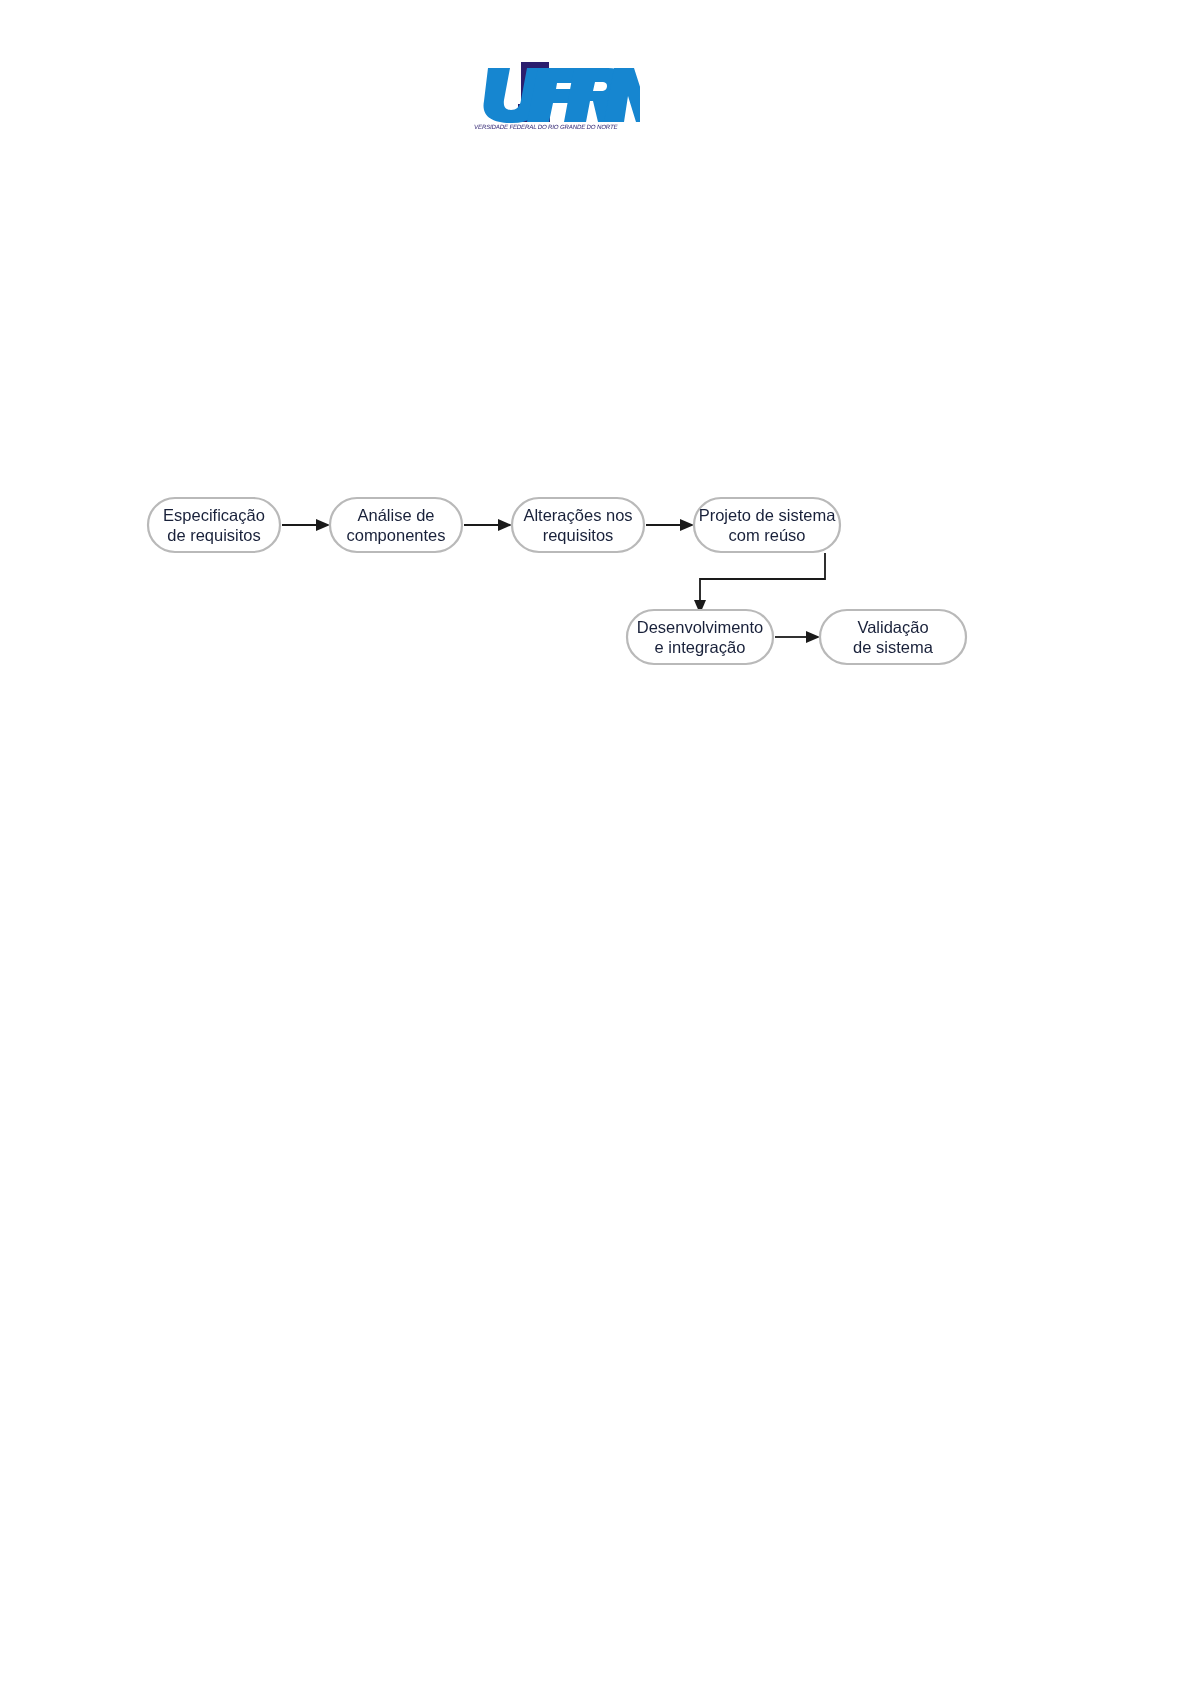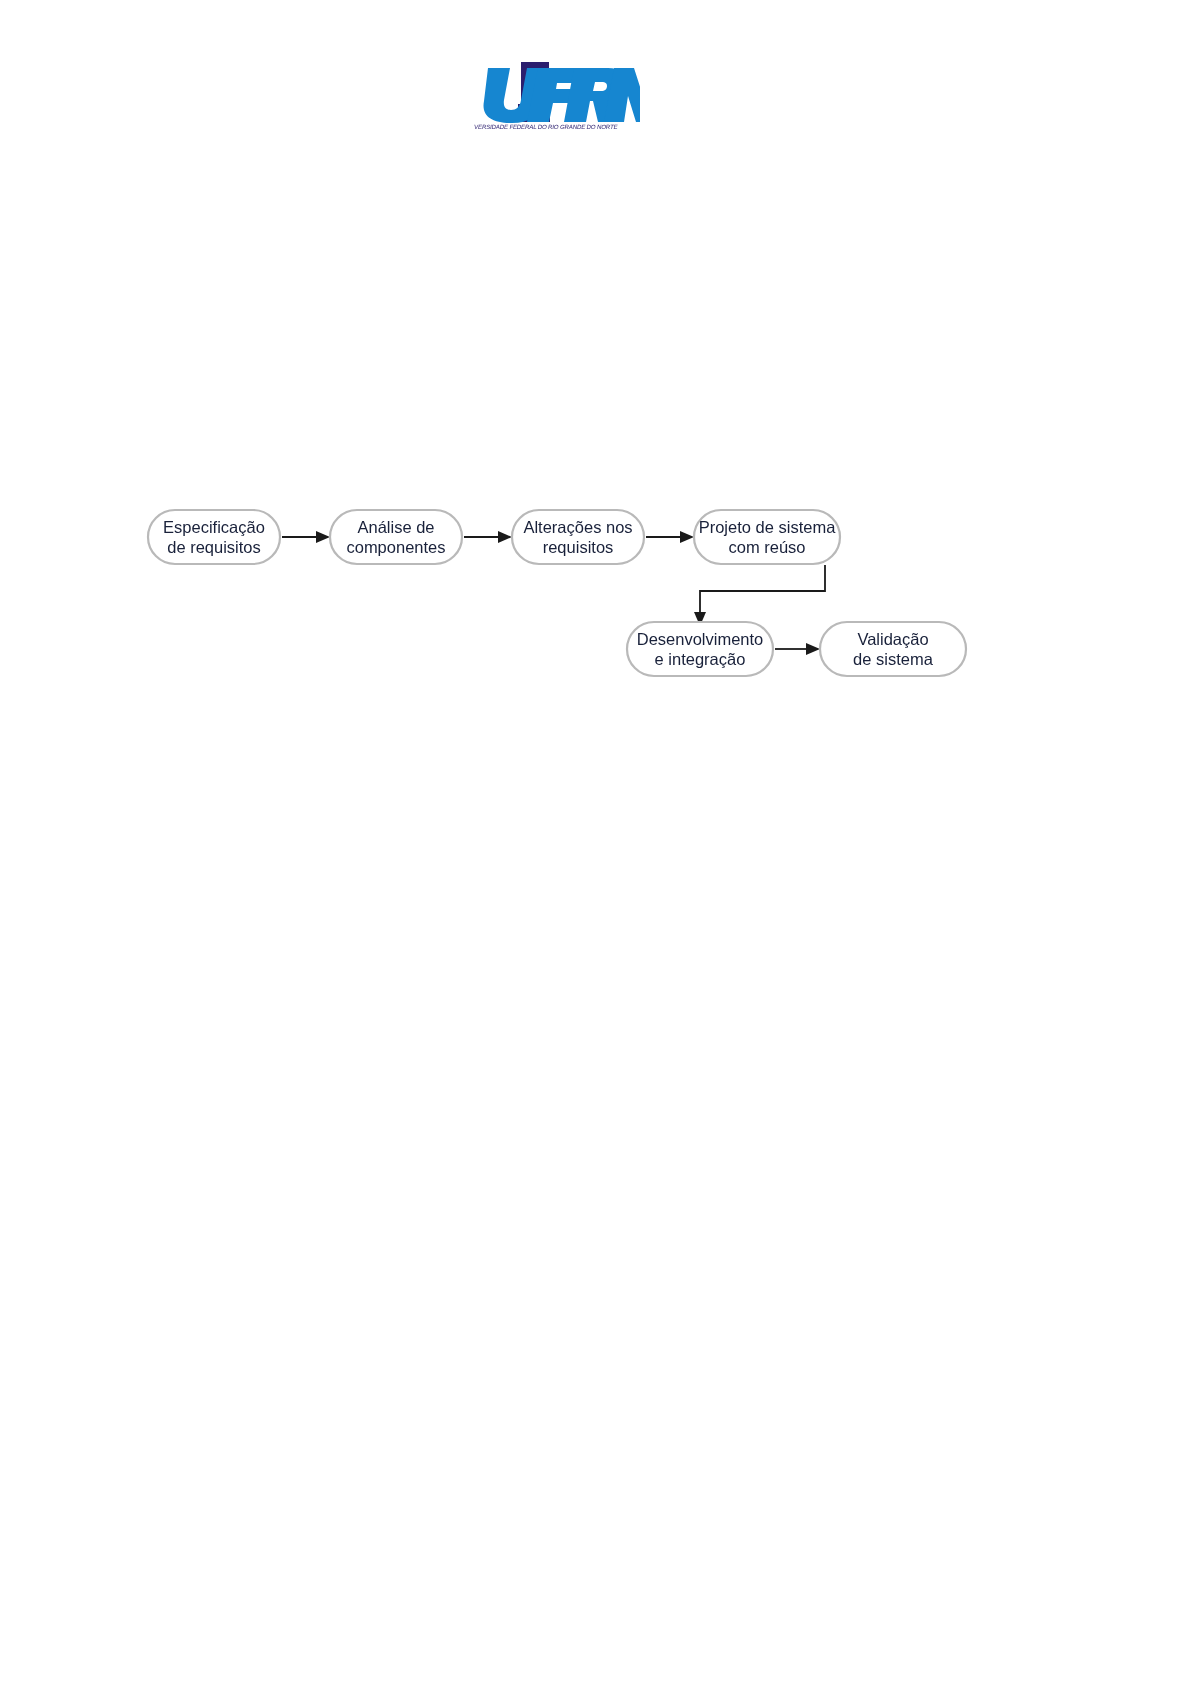--- a/index.html
+++ b/index.html
@@ -22,21 +22,21 @@
     top: 60px;
     width: 166px;
     height: 72px;
   }
   #logo svg { display: block; }
 
   
   #diagram {
     position: absolute;
     left: 0;
-    top: 16px;
+    top: 4px;
     width: 1191px;
     height: 1403px;
     pointer-events: none;
   }
   #diagram svg { display: block; }
 
   .node-shape {
     fill: #ffffff;
     stroke: #b9b9b9;
     stroke-width: 2.2;

